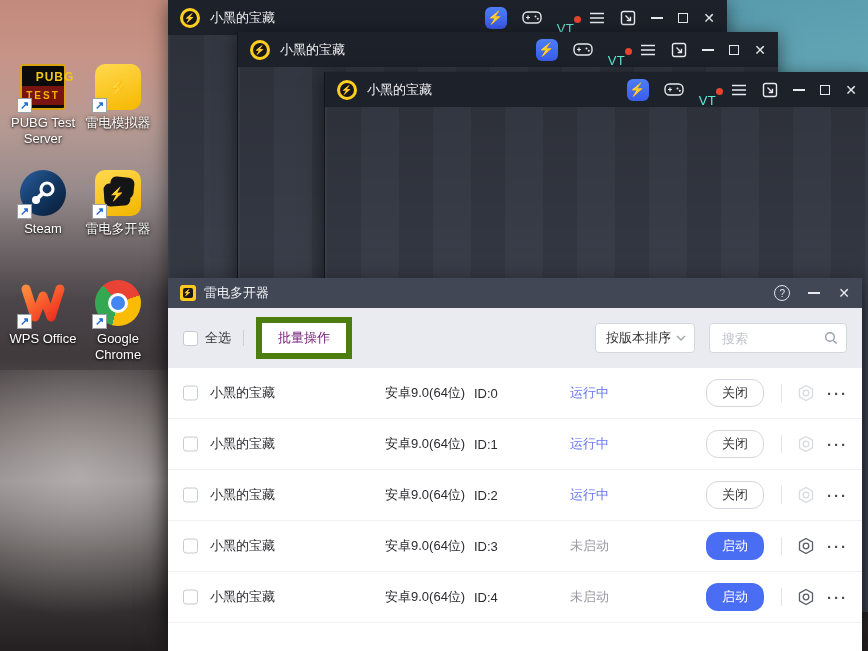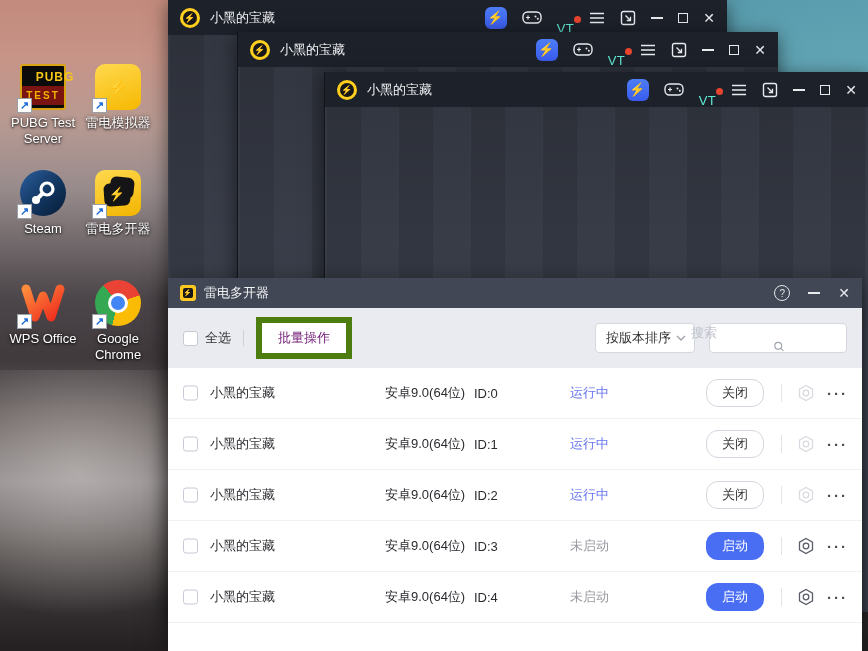--- a/index.html
+++ b/index.html
@@ -61,21 +61,21 @@
   .mp-ctrls{margin-left:auto;display:flex;align-items:center;gap:18px;}
   .help-circ{width:16px;height:16px;border:1.5px solid #e3e5ea;border-radius:50%;box-sizing:border-box;color:#e3e5ea;font-size:10px;display:flex;align-items:center;justify-content:center;}
   .mp-toolbar{height:60px;background:#e9ebf0;display:flex;align-items:center;padding:0 15px;box-sizing:border-box;}
   .cbox{width:15px;height:15px;background:#fff;border:1px solid #c6cad4;border-radius:3px;box-sizing:border-box;flex:0 0 auto;}
   .sel-lbl{font-size:13px;color:#333;margin-left:7px;}
   .tb-div{width:1px;height:16px;background:#cdd0d8;margin:0 12px;}
   .batch-btn{height:30px;padding:0 16px;background:#fff;border:6px solid #4d7c0f;border-radius:0;font-size:13px;color:#701a75;display:flex;align-items:center;cursor:pointer;}
   .tb-right{margin-left:auto;display:flex;align-items:center;gap:14px;}
   .sort-dd{width:100px;height:30px;background:#fff;border:1px solid #d4d7de;border-radius:4px;box-sizing:border-box;display:flex;align-items:center;padding:0 8px 0 10px;cursor:pointer;}
   .sort-dd span{font-size:13px;color:#333;flex:1;}
-  .search-box{width:138px;height:30px;background:#fff;border:1px solid #d4d7de;border-radius:4px;box-sizing:border-box;display:flex;align-items:center;padding:0 8px 0 10px;flex-direction:column;}
+  .search-box{width:138px;height:30px;background:#fff;border:1px solid #d4d7de;border-radius:4px;box-sizing:border-box;display:flex;align-items:center;padding:0 8px 0 10px;}
   .search-box input{border:none;outline:none;flex:1;min-width:0;font-size:13px;color:#333;font-family:"Liberation Sans",sans-serif;background:transparent;}
   .search-box input::placeholder{color:#c0c3cc;}
   .mp-head{height:32px;position:relative;border-bottom:1px solid #ececf1;background:#fdfdfe;}
   .mp-head .hc{position:absolute;top:0;height:32px;display:flex;align-items:center;gap:5px;font-size:13px;color:#5a5a5f;}
   .hc-name{left:42px;} .hc-ver{left:217px;} .hc-status{left:402px;} .hc-act{left:542px;}
   .mp-row{height:50px;position:relative;border-bottom:1px solid #f0f1f5;background:#fff;}
   .mp-row .c{position:absolute;top:50%;transform:translateY(-50%);}
   .r-check{left:15px;}
   .r-name{left:42px;font-size:13px;color:#2b2b30;}
   .r-ver{left:217px;font-size:13px;color:#2b2b30;}

